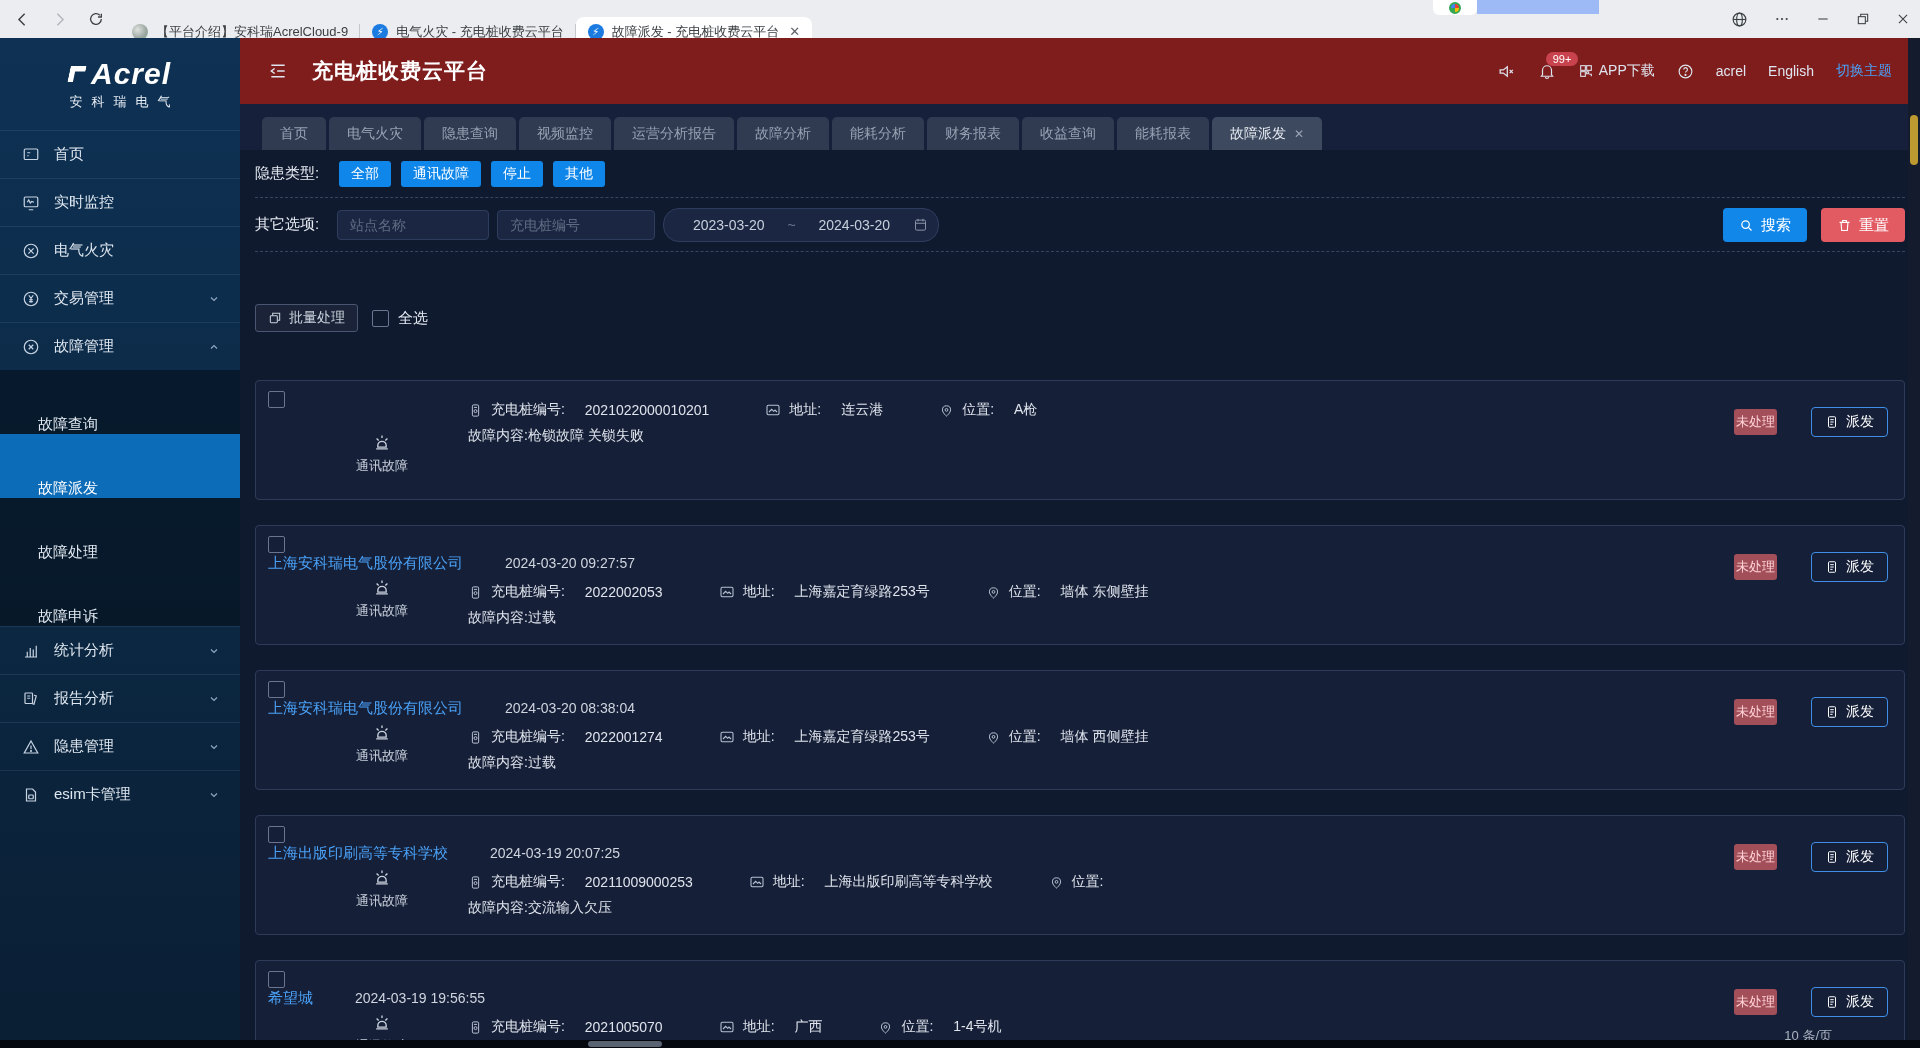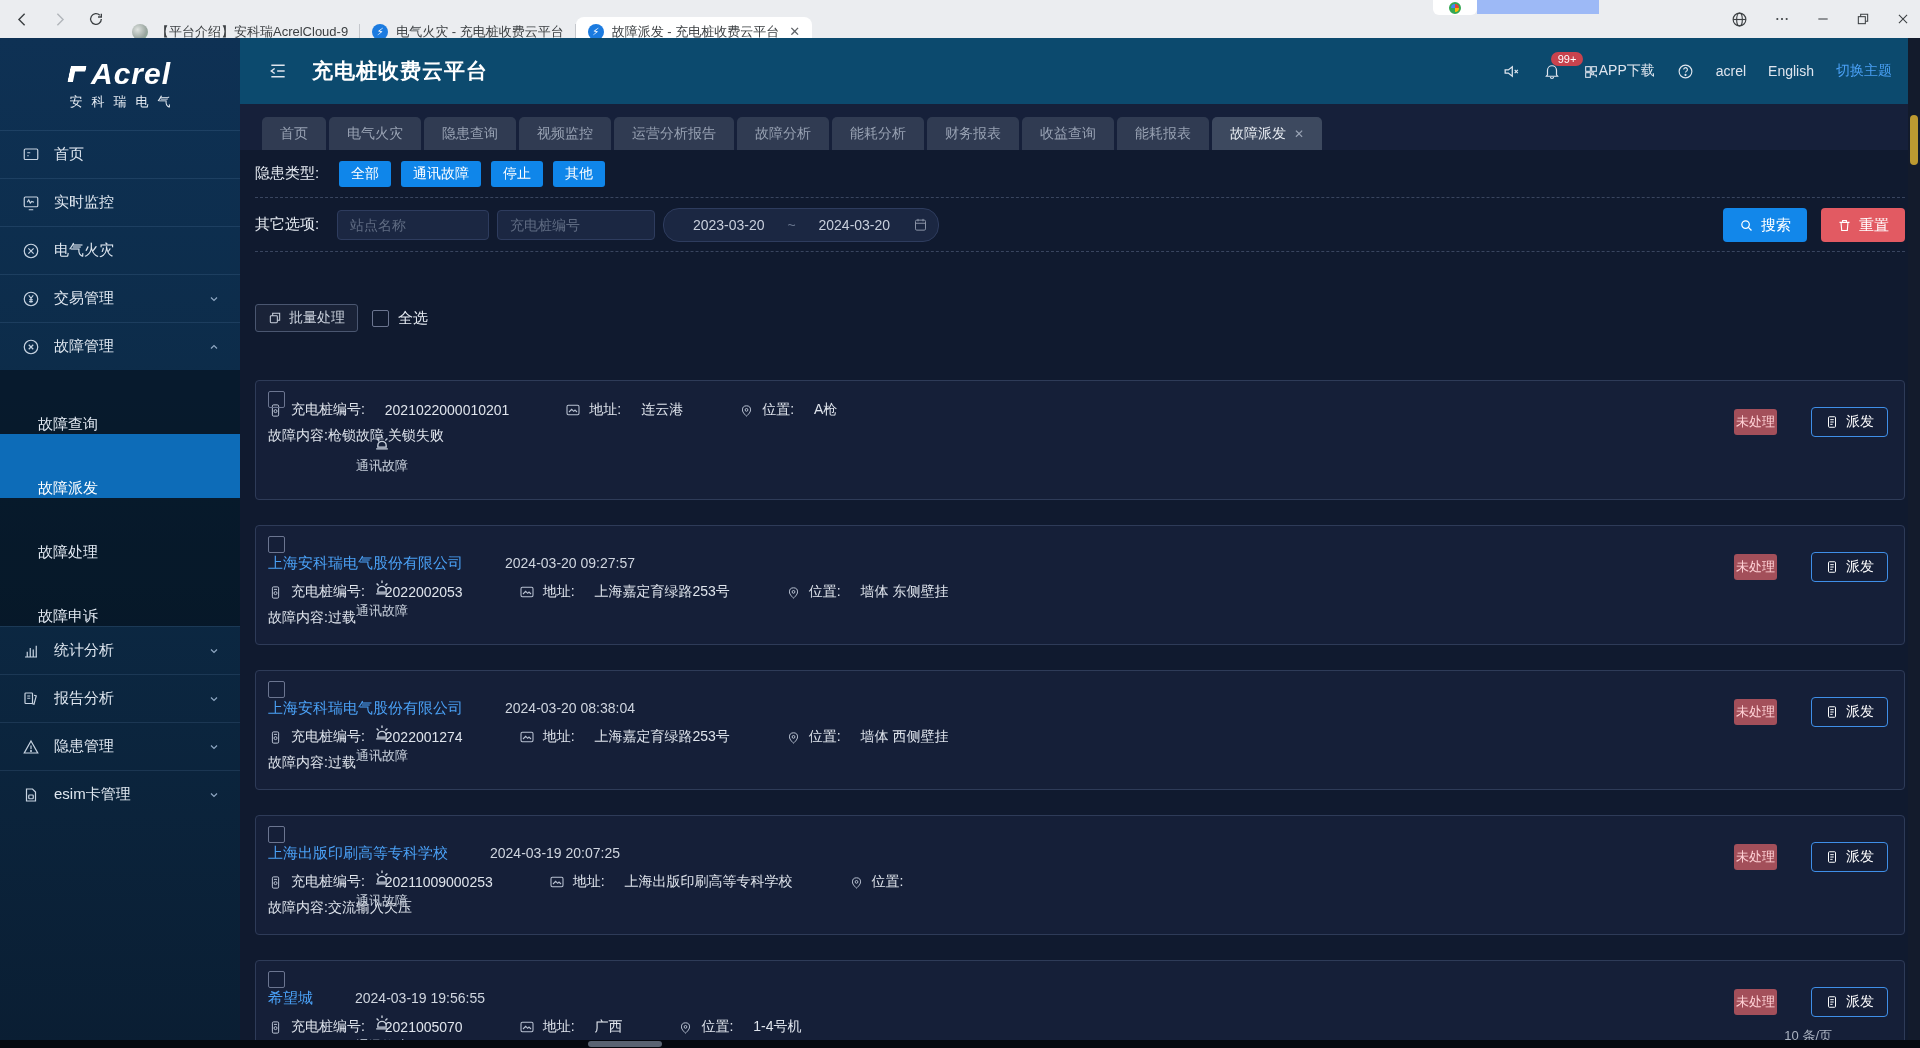--- a/index.html
+++ b/index.html
@@ -36,27 +36,27 @@
   .logo-sub { font-size:13px; color:#e8eef5; letter-spacing:9px; margin-top:2px; text-indent:9px; }
   .nav-item { height:48px; display:flex; align-items:center; padding:0 20px 0 22px; gap:14px; font-size:15px; border-top:1px solid rgba(130,170,210,0.14); cursor:pointer; }
   .nav-item .nicon { color:#c8d4e2; flex:none; }
   .nav-item .nlabel { flex:1; }
   .nav-item .chev { color:#8fa7c2; }
   .submenu { background:rgba(3,12,22,0.55); }
   .sub-item { height:64px; display:flex; align-items:flex-end; padding-left:38px; font-size:15px; color:#e2e9f2; cursor:pointer; }
   .sub-item.active { background:#0d6cb8; color:#fff; }
 
   
-  .main-header { position:absolute; left:240px; top:0; width:1680px; height:66px; background:#0c4a6e; display:flex; align-items:center; }
+  .main-header { position:absolute; left:240px; top:0; width:1680px; height:66px; background:#7f1d1d; display:flex; align-items:center; }
   .fold { color:#dfe5ee; margin-left:28px; }
   .main-title { color:#ffffff; font-size:21px; font-weight:700; margin-left:24px; letter-spacing:1px; }
   .header-right { position:absolute; right:28px; top:0; height:66px; display:flex; align-items:center; gap:22px; color:#dfe5ee; font-size:14px; }
   .bell-wrap { position:relative; }
   .badge99 { position:absolute; top:-10px; left:8px; background:#c9434e; color:#fff; font-size:11px; padding:1px 7px; border-radius:9px; white-space:nowrap; }
-  .app-dl { display:flex; align-items:flex-end; }
+  .app-dl { display:flex; align-items:center; gap:5px; }
   .theme-link { color:#4aa0f5; }
 
   
   .page-tabs { position:absolute; left:240px; top:66px; width:1680px; height:46px; background:#16203a; display:flex; align-items:flex-end; padding-left:22px; gap:3px; }
   .ptab { height:33px; background:#303b52; color:#98a2b3; font-size:14px; border-radius:5px 5px 0 0; padding:0 18px; display:flex; align-items:center; gap:8px; cursor:pointer; }
   .ptab.active { background:#3d495f; color:#e9edf3; }
   .ptab .pclose { color:#9aa4b5; font-size:12px; }
 
   
   .content { position:absolute; left:240px; top:112px; width:1680px; height:898px; background:#101a2f; padding:0 15px; }
@@ -86,21 +86,21 @@
 
   
   .cards { margin-top:48px; }
   .card { position:relative; height:120px; background:#151f38; border:1px solid #2e3b58; border-radius:4px; margin-bottom:25px; padding:10px 12px; }
   .card .cbx { position:absolute; left:12px; top:10px; }
   .card-top { margin-top:18px; display:flex; align-items:baseline; gap:42px; }
   .station { color:#4aa0f5; font-size:15px; text-decoration:none; cursor:pointer; }
   .ftime { color:#cfd5df; font-size:14px; }
   .fault-block { position:absolute; left:78px; top:52px; width:96px; display:flex; flex-direction:column; align-items:center; gap:4px; color:#c9d1dd; font-size:13px; }
   .fault-block .sicon { color:#cbd3df; }
-  .card-details { margin-top:10px; }
+  .card-details { margin-left:200px; margin-top:10px; }
   .fields { display:flex; gap:56px; align-items:center; }
   .field { display:flex; align-items:center; gap:8px; color:#dfe4ec; font-size:14px; }
   .field .ficon { color:#b9c2d2; flex:none; }
   .fcontent { margin-top:8px; color:#dfe4ec; font-size:14px; }
   .card-actions { position:absolute; right:16px; top:26px; display:flex; align-items:center; gap:34px; }
   .status-badge { background:#a34f5a; color:#ffd2d6; font-size:13px; padding:4px 2px; border-radius:3px; }
   .dispatch-btn { display:flex; align-items:center; gap:7px; height:30px; padding:0 13px; background:transparent; border:1px solid #3f8fe8; border-radius:4px; color:#fff; font-size:14px; cursor:pointer; font-family:inherit; }
 
   
   .vscroll { position:absolute; right:0; top:38px; width:12px; height:1010px; background:#131b2c; }

